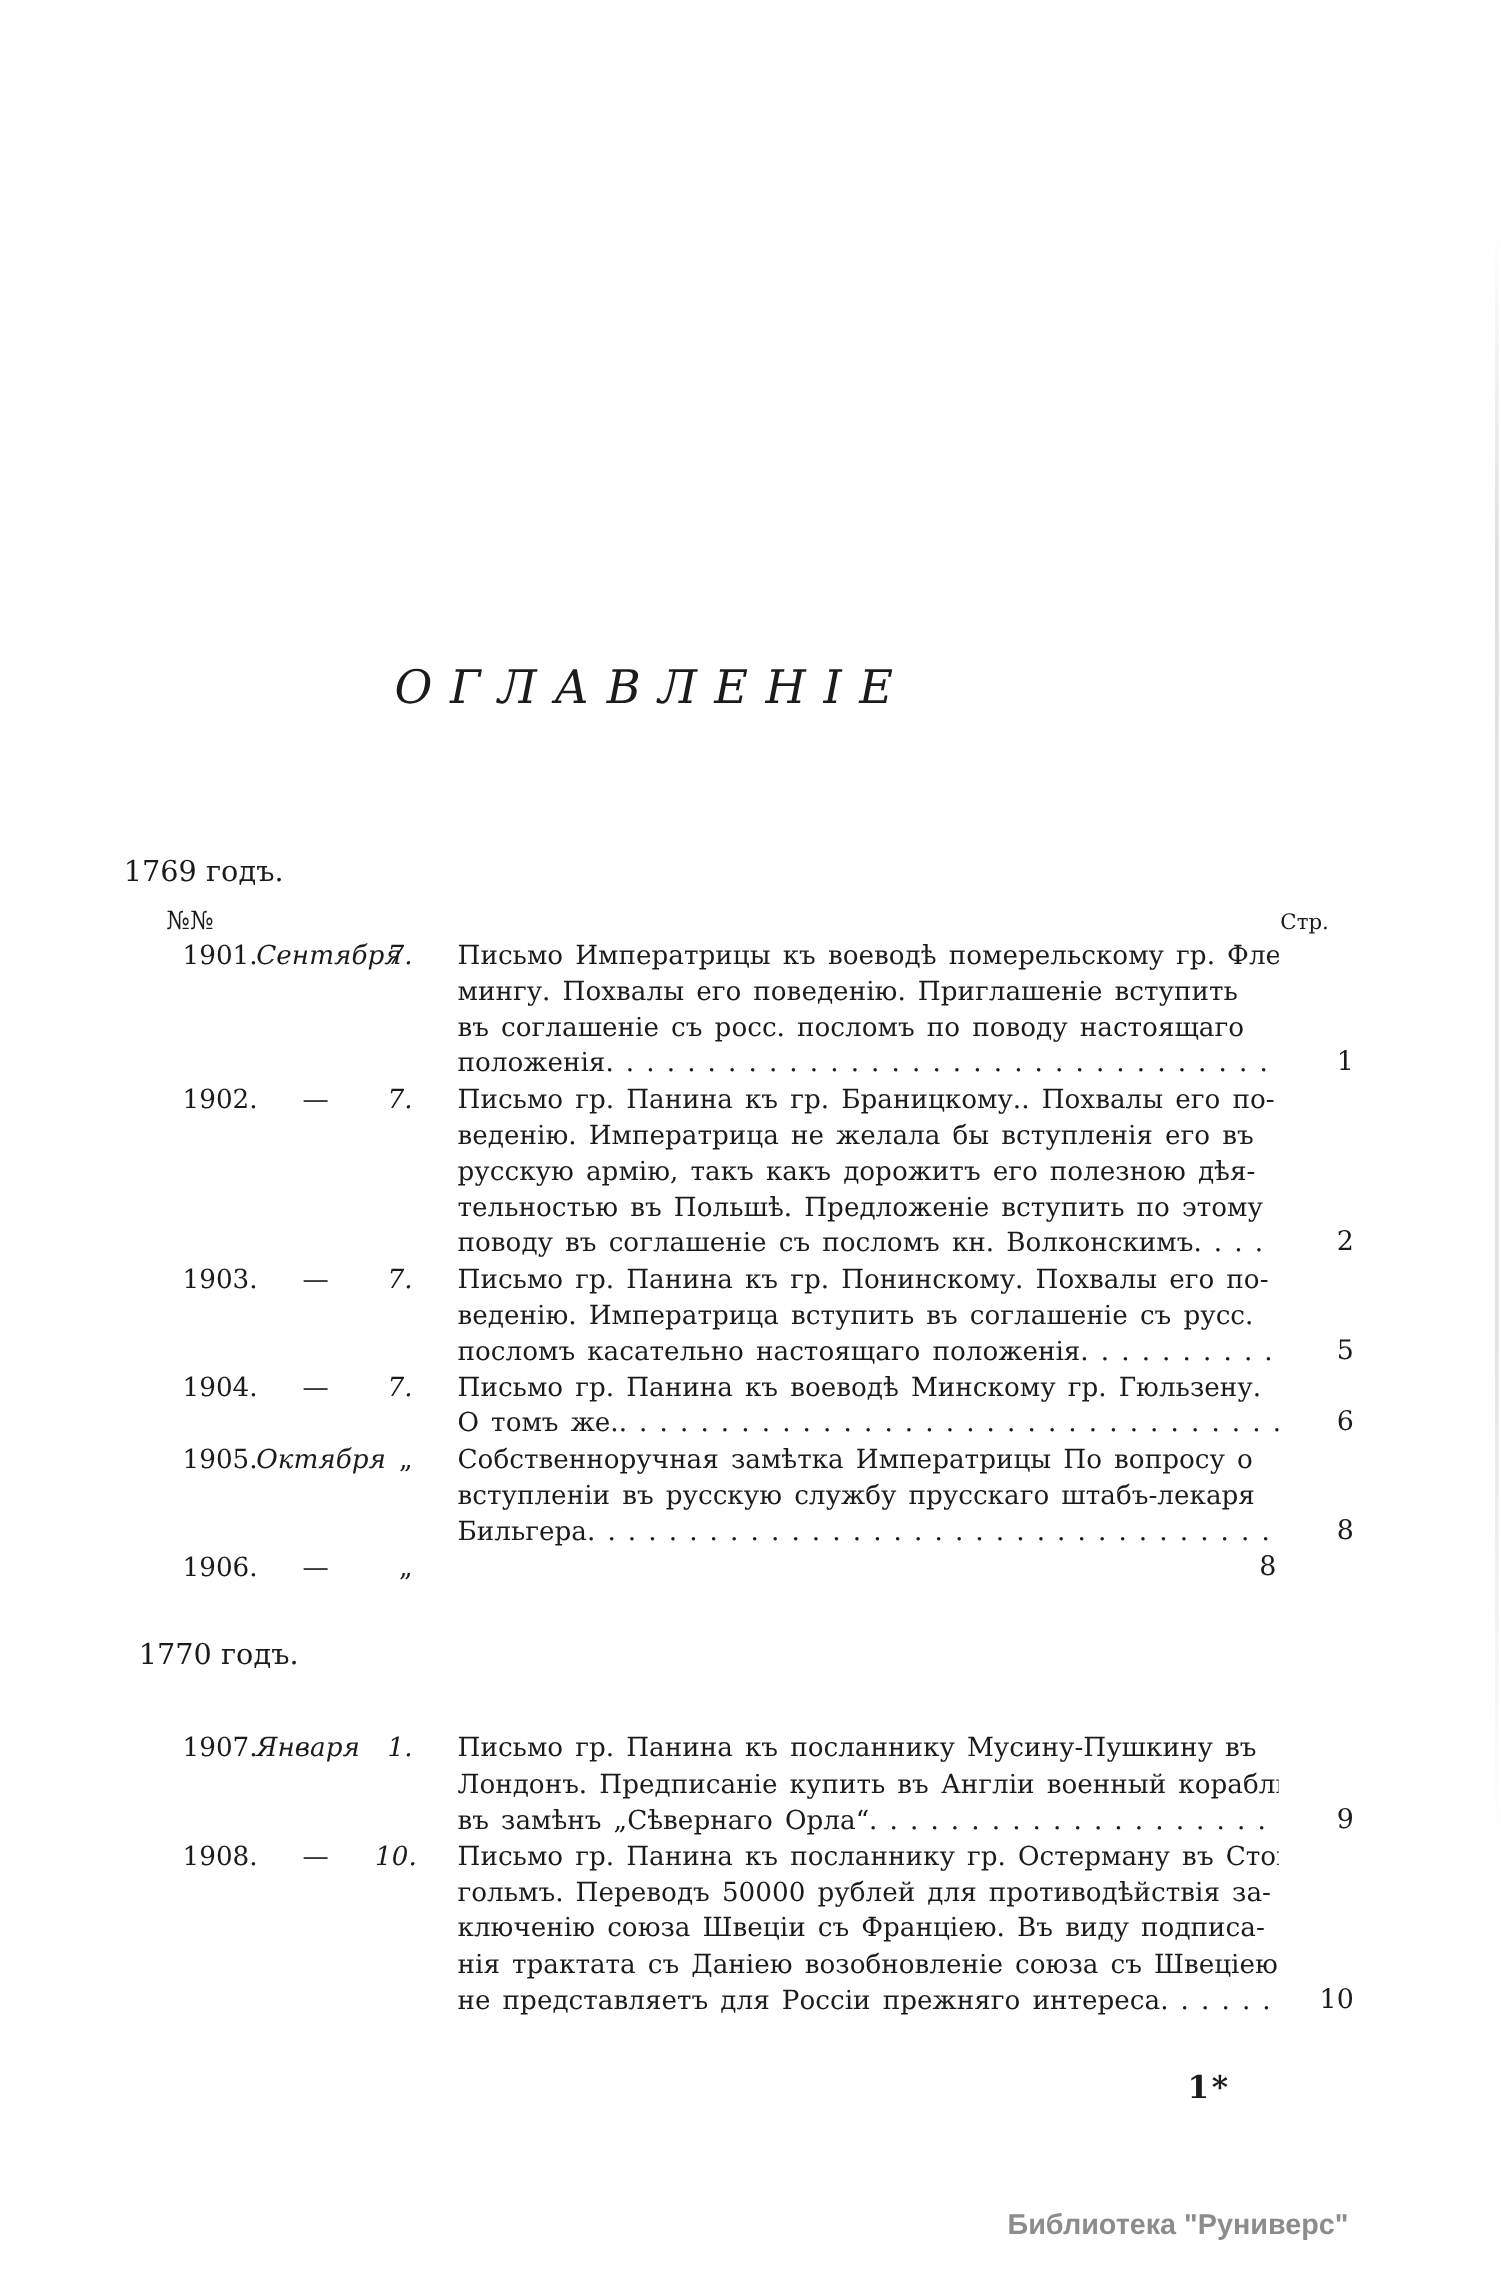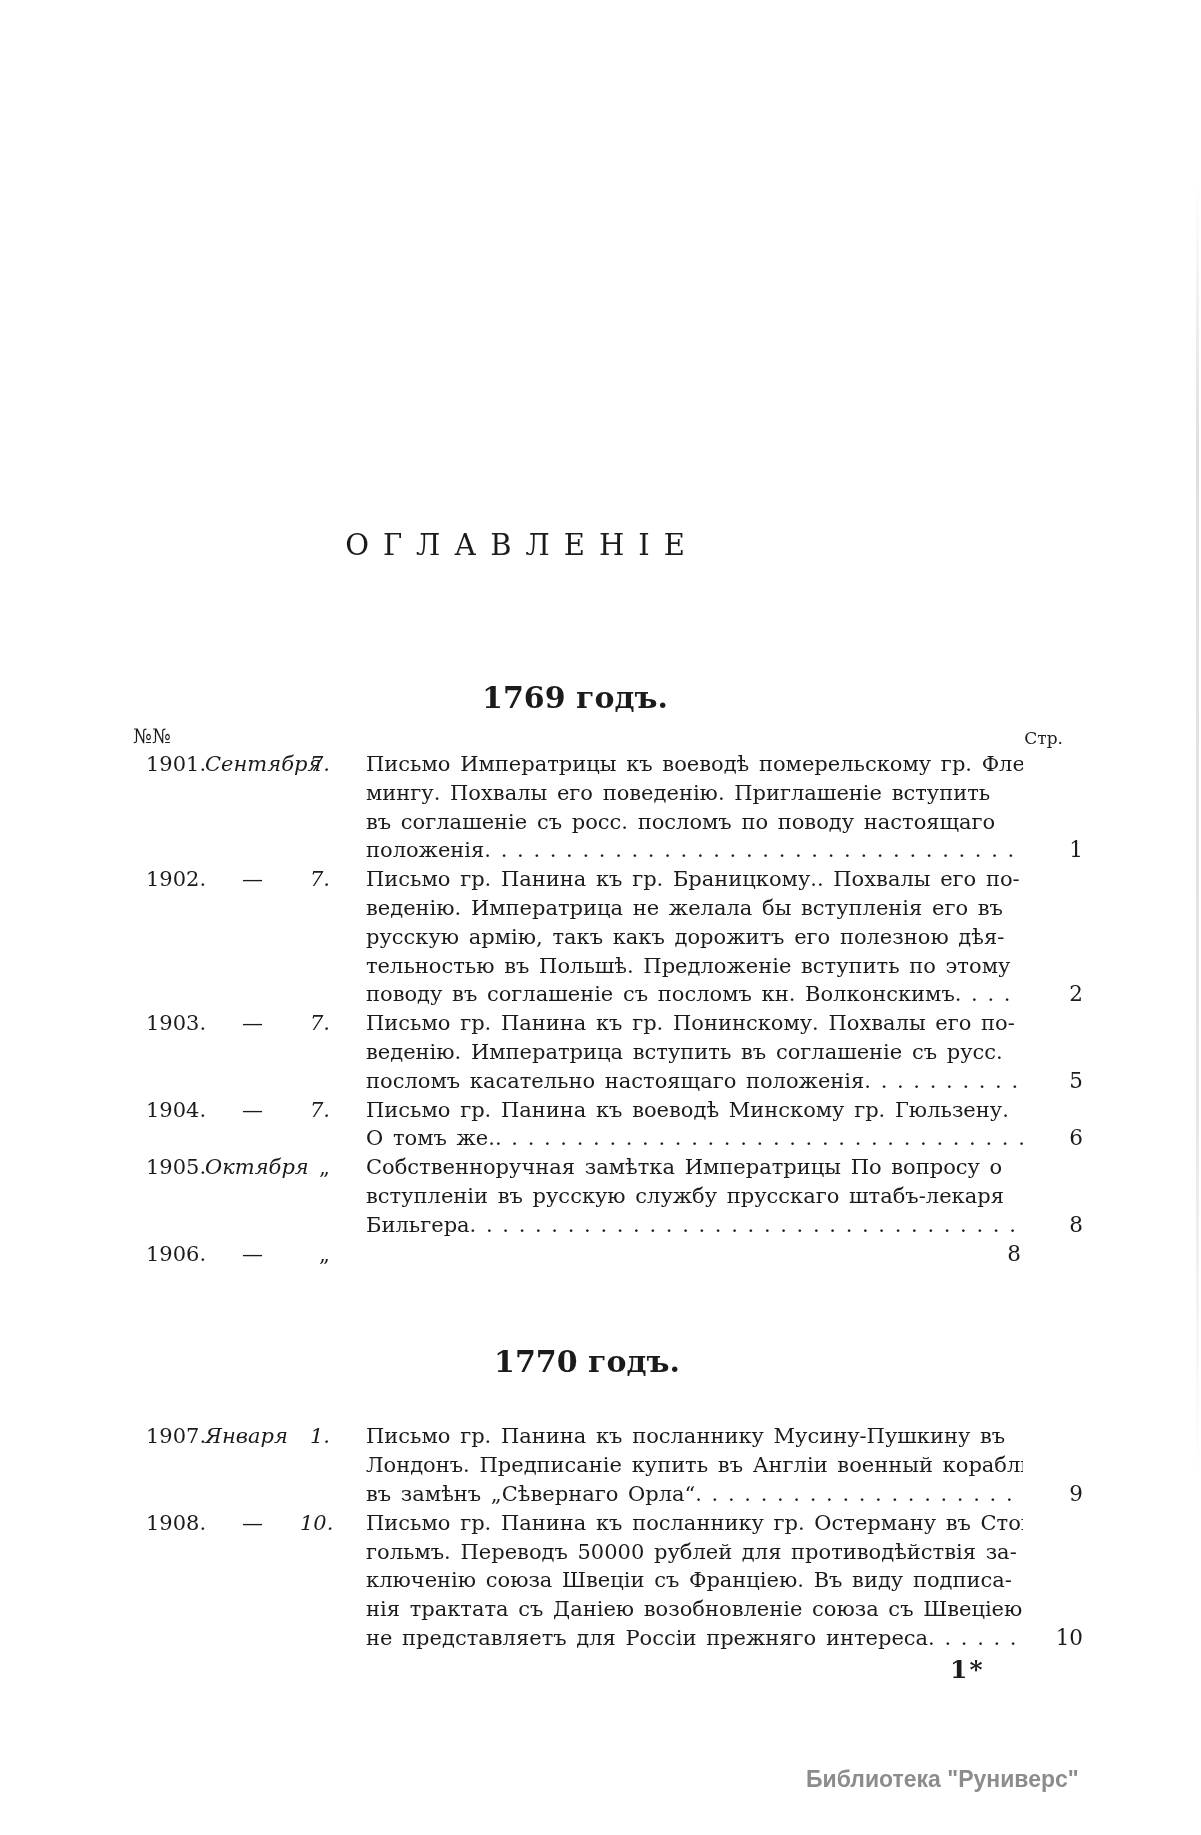--- a/index.html
+++ b/index.html
@@ -11,38 +11,38 @@
     color:#1b1b1b;
     overflow:hidden;
     margin:0 auto;
   }
   .scan-edge{
     position:absolute;right:2px;top:180px;width:3px;height:1300px;
     background:linear-gradient(to bottom,rgba(0,0,0,0) 0%,rgba(0,0,0,0.12) 20%,rgba(0,0,0,0.10) 70%,rgba(0,0,0,0) 100%);
   }
   .main-title{
     position:absolute;left:522px;top:528px;transform:translateX(-50%);
-    font-size:29px;letter-spacing:14px;font-weight:500;white-space:nowrap;
+    font-size:37px;letter-spacing:14px;font-weight:500;white-space:nowrap;font-style:italic;
   }
   .subtitle{
     position:absolute;left:516px;top:601px;transform:translateX(-50%);
     font-family:"Liberation Sans","DejaVu Sans",sans-serif;
     font-size:26px;font-weight:700;letter-spacing:6px;word-spacing:10px;white-space:nowrap;
   }
   .content{
     position:absolute;left:133px;top:680px;width:952px;
   }
   .year-heading{
-    font-size:30px;font-weight:700;text-align:center;line-height:36px;
+    font-size:23px;font-weight:400;text-align:left;line-height:36px;
     transform:translateX(-34px);
     margin:0 0 2px 0;white-space:nowrap;
   }
   .year-heading.second{
     transform:translateX(-22px);
-    margin-top:76px;margin-bottom:42px;
+    margin-top:38px;margin-bottom:42px;
   }
   .cols-header{
     display:flex;justify-content:space-between;align-items:flex-end;
     height:30px;margin-bottom:2px;
   }
   .col-num-h{font-size:20px;}
   .col-page-h{font-size:17px;padding-right:22px;}
   .entry{
     display:grid;
     grid-template-columns:72px 95px 30px 693px auto;

